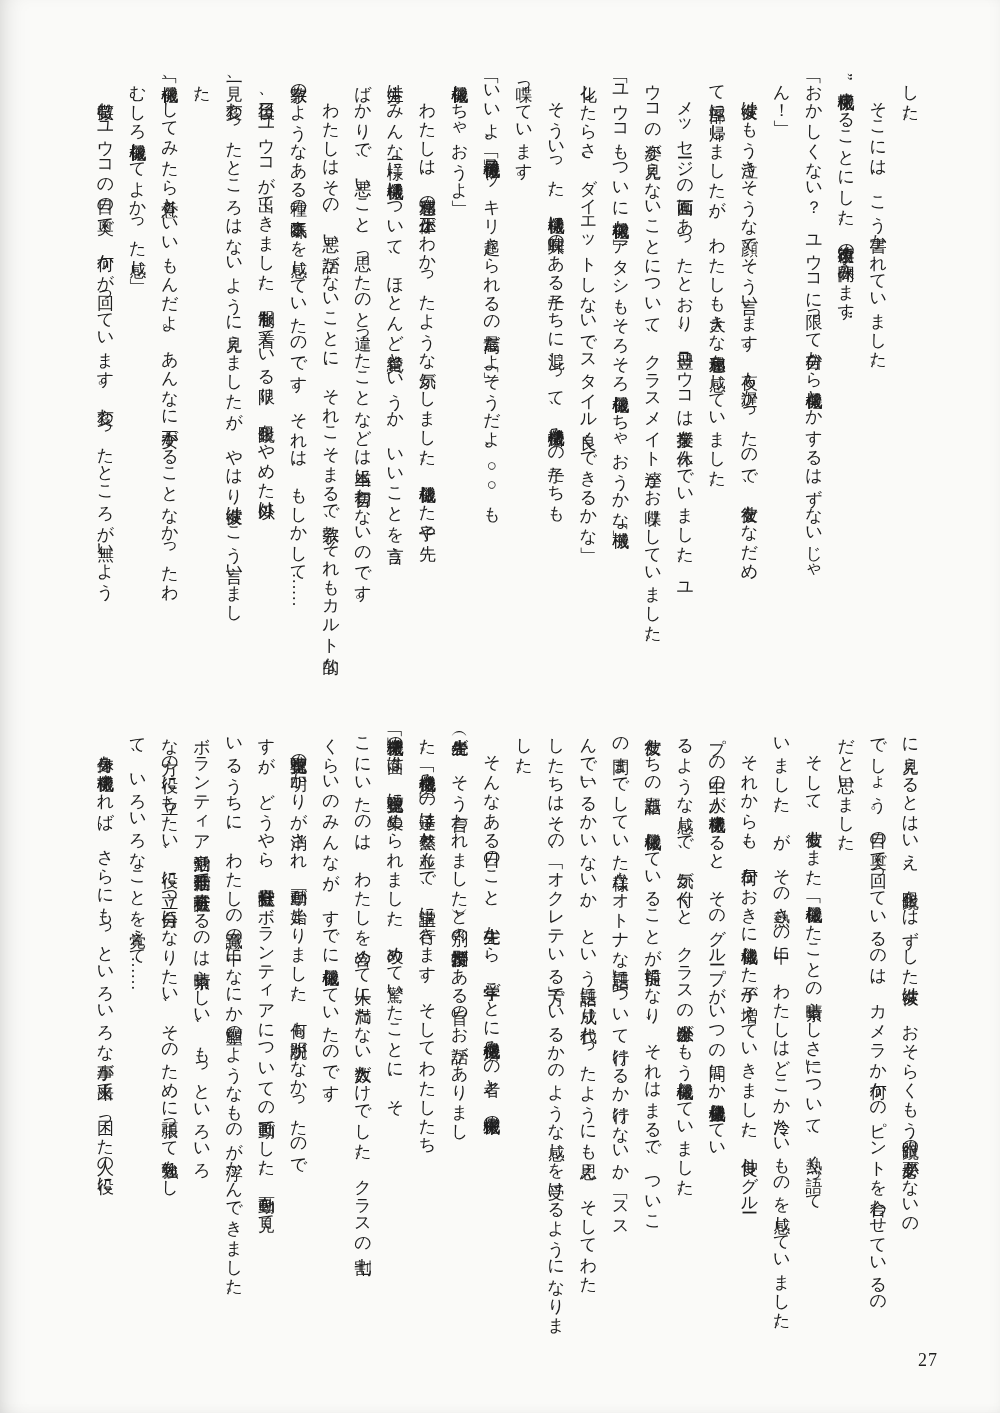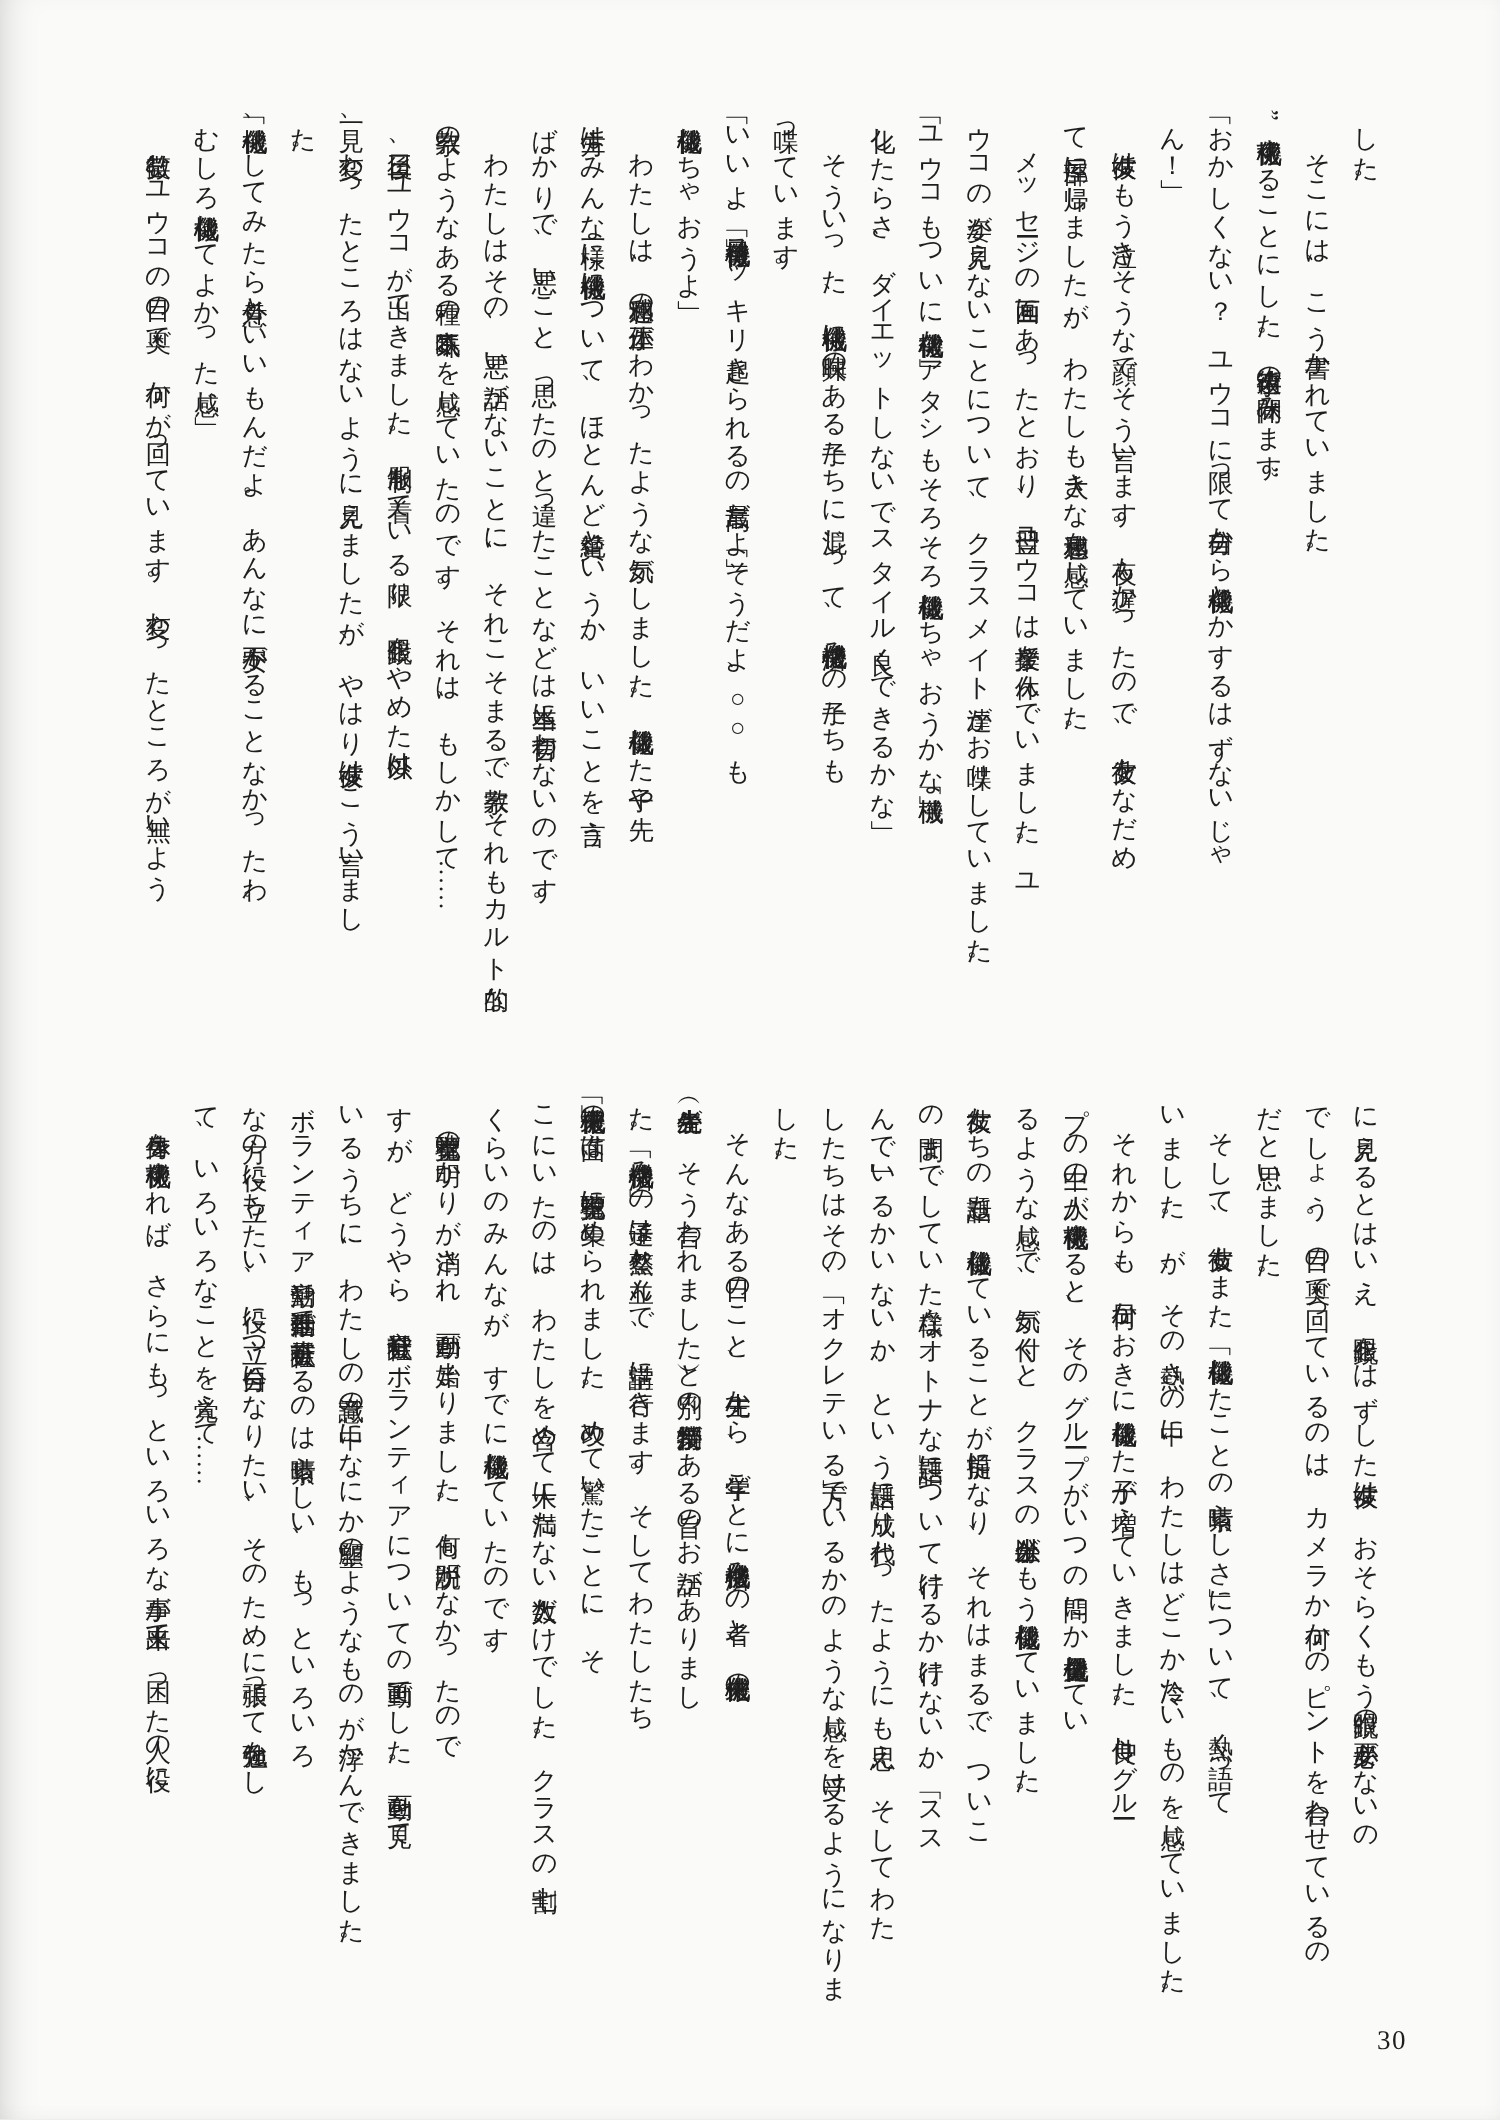--- a/index.html
+++ b/index.html
@@ -106,14 +106,14 @@
       <div class="tcol">くらいのみんなが、すでに機械化していたのです。</div>
       <div class="tcol">　視聴覚室の明かりが消され、動画が始まりました。何も説明がなかったので</div>
       <div class="tcol">すが、どうやら、社会貢献やボランティアについての動画でした。動画を見て</div>
       <div class="tcol">いるうちに、わたしの意識の中になにか願望のようなものが浮かんできました。</div>
       <div class="tcol">ボランティア活動や奉仕活動で社会貢献するのは素晴らしい、もっといろいろ</div>
       <div class="tcol">な方の役に立ちたい、役に立つ自分になりたい、そのために頑張って勉強をし</div>
       <div class="tcol">て、いろいろなことを覚えて……</div>
       <div class="tcol">　身体を機械化すれば、さらにもっといろいろな事が出来て、困った人の役に</div>
     </section>
 
-  <div class="page-number">30</div>
+  <div class="page-number">27</div>
 </div>
 
 </body></html>

